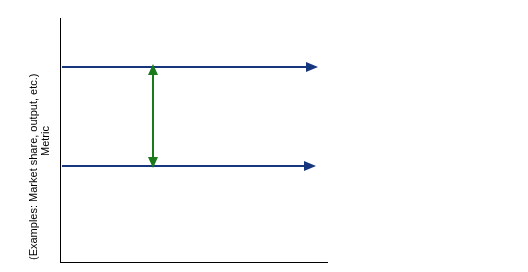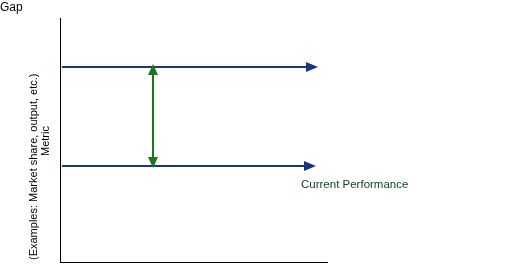--- a/index.html
+++ b/index.html
@@ -131,22 +131,20 @@
   </div>
 
   <div class="axis-line" id="y-axis"></div>
   <div class="axis-line" id="x-axis"></div>
 
   <div class="perf-line" id="expected-line"></div>
   <div class="arrow-head-right" id="expected-arrow"></div>
 
   <div class="perf-line" id="current-line"></div>
   <div class="arrow-head-right" id="current-arrow"></div>
-  <div class="label-text" id="current-label">Current Performance</div>
 
   <svg id="gap-arrow" viewBox="0 0 12 104">
     <line x1="6" y1="6" x2="6" y2="98" stroke="#1a7a1a" stroke-width="2"></line>
     <polygon points="6,0 1,11 11,11" fill="#1a7a1a"></polygon>
     <polygon points="6,104 1,93 11,93" fill="#1a7a1a"></polygon>
   </svg>
-  <div id="gap-label">Gap</div>
 
 </div>
 
 </body></html>

